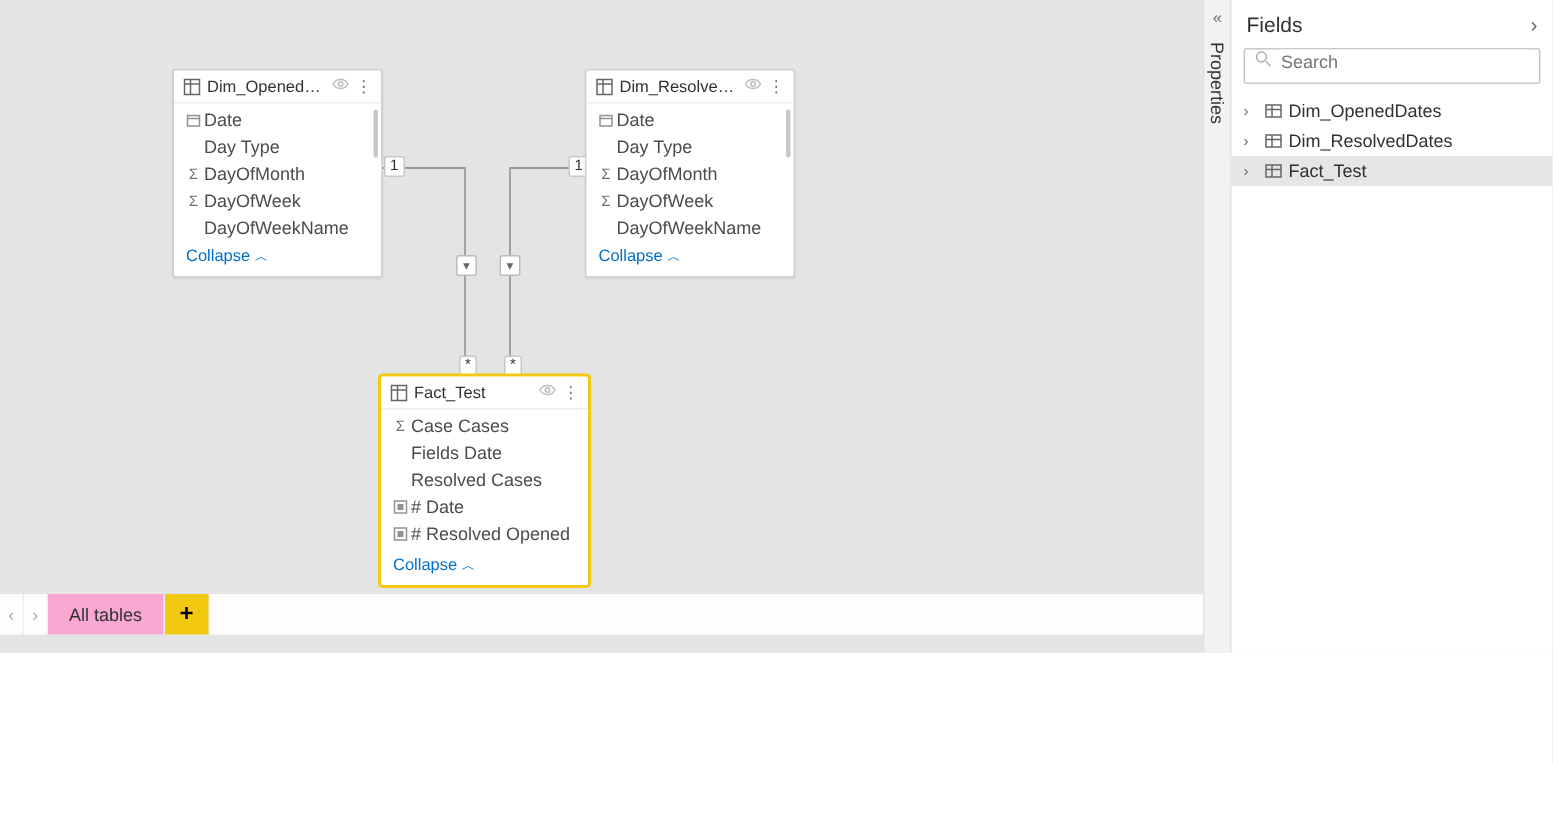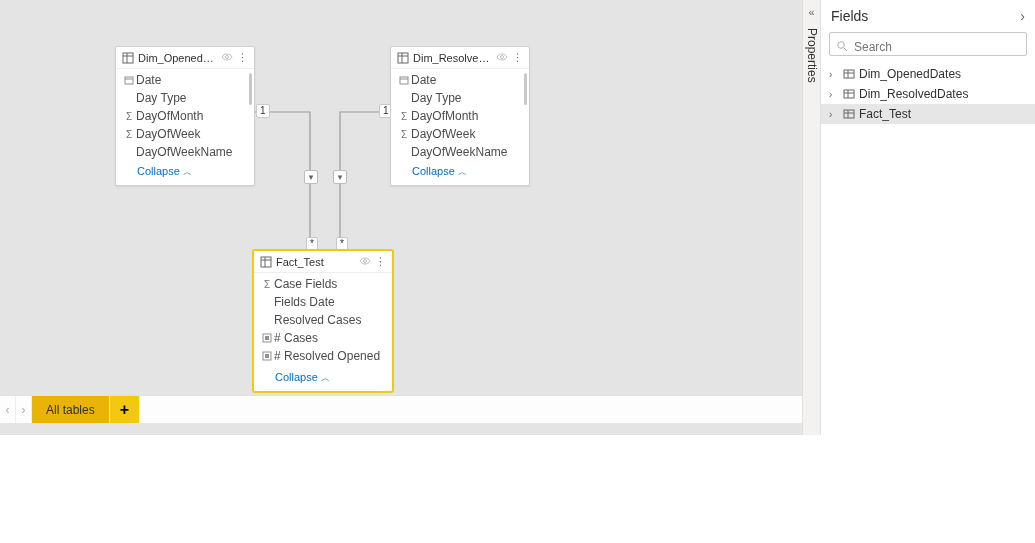--- a/index.html
+++ b/index.html
@@ -74,21 +74,20 @@
     font-size: 12px;
     color:#4c4c4c;
     white-space:nowrap;
   }
   .field-row .ficon{ width:14px; display:inline-flex; justify-content:center; opacity:.8;}
   .collapse {
     padding:4px 8px 6px;
     font-size:11px;
     color:#006fc8;
     cursor:pointer;
-    margin-left:13px;
   }
   .collapse .caret{ font-size:9px; }
 
   
   svg.rel {
     position:absolute; pointer-events:none;
   }
   .card-badge{
     position:absolute;
     font-size:10px;
@@ -111,21 +110,21 @@
     background:#fdfdfd;
     border-top:1px solid #e1e1e1;
     display:flex; align-items:stretch;
   }
   .tabs-strip .nav{
     width:16px; display:flex;align-items:center;justify-content:center;
     color:#aaa; border-right:1px solid #eee; cursor:pointer;
   }
   .tabs-strip .tab{
     padding:0 14px; display:flex;align-items:center; font-size:12px;
-    border-right:1px solid #eee; cursor:pointer; background:#eab308;
+    border-right:1px solid #eee; cursor:pointer; background:#f9a8d4;
   }
   .tabs-strip .tab.add{
     background:#f2c811; color:#000; font-weight:bold; font-size:16px; padding:0 10px;
   }
 
   
   .properties-rail{
     width:18px;
     background:#f3f2f1;
     border-left:1px solid #e1e1e1;
@@ -148,21 +147,21 @@
     display:flex; align-items:flex-start;
     padding:8px 10px 6px;
     font-size:14px;
   }
   .fields-panel .hdr .title{ flex:1;}
   .fields-panel .hdr .caret{ color:#666; cursor:pointer;}
   .search{
     margin:2px 8px 8px;
     border:1px solid #c8c8c8;
     height:24px;
-    display:flex;align-items:flex-end;
+    display:flex;align-items:flex-start;
     padding:0 6px;border-radius:2px;
   }
   .search input{
     flex:1;border:0;outline:0;font-size:12px;
   }
   .tree{ font-size:12px; }
   .tree-item{
     display:flex;align-items:center;
     padding:3px 8px; cursor:pointer;
   }
@@ -305,38 +304,38 @@
           <svg width="12" height="10" viewBox="0 0 12 10">
               <path d="M1 5c2-4 8-4 10 0-2 4-8 4-10 0z" fill="none" stroke="#888"></path>
               <circle cx="6" cy="5" r="1.5" fill="none" stroke="#888"></circle>
             </svg>
         </span>
         <span class="dots">⋮</span>
       </div>
       <div class="fields" style="max-height:none">
         <div class="field-row">
             <span class="ficon sigma"></span>
-            <span>Case Fields</span>
+            <span>Case Cases</span>
           </div>
         <div class="field-row">
             <span class="ficon"></span>
             <span>Fields Date</span>
           </div>
         <div class="field-row">
             <span class="ficon"></span>
             <span>Resolved Cases</span>
           </div>
         <div class="field-row">
             <span class="ficon">
               <svg width="10" height="10" viewBox="0 0 10 10">
                 <rect x="1" y="1" width="8" height="8" fill="none" stroke="#777"></rect>
                 <rect x="3" y="3" width="4" height="4" fill="#777"></rect>
               </svg>
             </span>
-            <span># Cases</span>
+            <span># Date</span>
           </div>
         <div class="field-row">
             <span class="ficon">
               <svg width="10" height="10" viewBox="0 0 10 10">
                 <rect x="1" y="1" width="8" height="8" fill="none" stroke="#777"></rect>
                 <rect x="3" y="3" width="4" height="4" fill="#777"></rect>
               </svg>
             </span>
             <span># Resolved Opened</span>
           </div>

